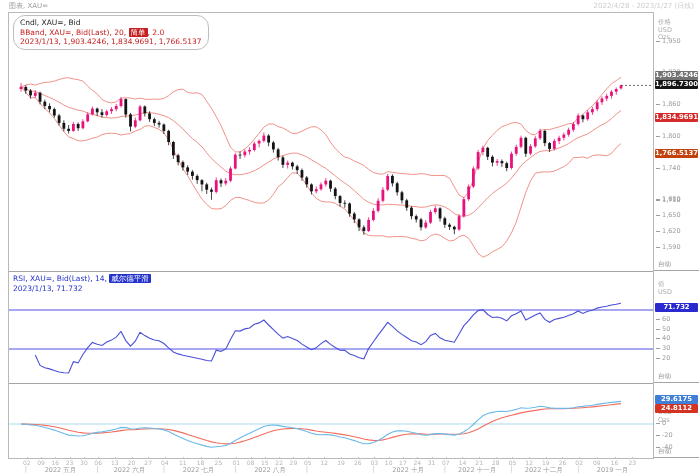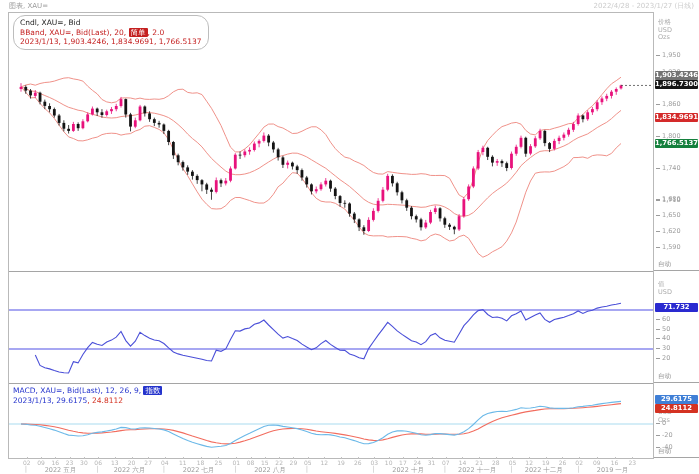--- a/index.html
+++ b/index.html
@@ -324,57 +324,57 @@
         <div class="lg-red">2023/1/13, 1,903.4246, 1,834.9691, 1,766.5137</div>
       </div>
     </div>
 
     <div class="pane" id="pane-rsi">
       <svg id="rsi-svg" width="644" height="111">
           <line x1="0" y1="38" x2="644" y2="38" stroke="#8a8aee" stroke-width="1.4"></line>
           <line x1="0" y1="77" x2="644" y2="77" stroke="#8a8aee" stroke-width="1.4"></line>
           <polyline points="26.3,83.0 31.0,93.4 35.8,95.7 40.6,96.9 45.3,98.6 50.1,100.0 54.9,100.8 59.6,101.0 64.4,89.7 69.1,90.9 73.9,82.5 78.7,75.6 83.4,70.4 88.2,72.2 93.0,73.5 97.7,70.0 102.5,68.1 107.2,65.2 112.0,59.4 116.8,68.6 121.5,74.1 126.3,69.2 131.0,60.2 135.8,63.6 140.6,66.3 145.3,68.0 150.1,68.7 154.9,71.5 159.6,75.8 164.4,80.0 169.1,81.9 173.9,83.2 178.7,84.3 183.4,85.3 188.2,86.3 193.0,87.3 197.7,88.5 202.5,89.0 207.2,78.2 212.0,79.3 216.8,76.9 221.5,67.4 226.3,58.8 231.0,59.1 235.8,56.9 240.6,56.0 245.3,52.3 250.1,50.9 254.9,48.0 259.6,53.0 264.4,57.6 269.1,62.2 273.9,66.1 278.7,64.6 283.4,66.6 288.2,68.5 293.0,72.1 297.7,75.0 302.5,77.7 307.2,75.8 312.0,71.6 316.8,68.5 321.5,72.4 326.3,75.5 331.0,78.2 335.8,78.4 340.6,81.9 345.3,83.6 350.1,85.8 354.9,86.8 359.6,76.6 364.4,69.7 369.1,63.1 373.9,56.8 378.7,50.4 383.4,54.4 388.2,58.9 393.0,62.4 397.7,65.5 402.5,68.7 407.2,69.9 412.0,72.7 416.8,69.7 421.5,63.4 426.3,61.4 431.0,65.8 435.8,68.3 440.6,69.2 445.3,70.2 450.1,62.0 454.9,53.7 459.6,48.7 464.4,42.9 469.1,38.6 473.9,37.6 478.7,42.5 483.4,45.5 488.2,45.0 493.0,46.2 497.7,48.9 502.5,43.8 507.2,41.7 512.0,39.0 516.8,47.9 521.5,45.5 526.3,43.0 531.0,40.9 535.8,47.4 540.6,50.3 545.3,47.5 550.1,46.4 554.9,45.3 559.6,43.6 564.4,41.7 569.1,39.0 573.9,41.5 578.7,39.2 583.4,38.2 588.2,36.1 593.0,35.0 597.7,34.3 602.5,33.0 607.2,32.3 612.0,31.2" fill="none" stroke="#4a4fd8" stroke-width="1.1"></polyline>
         </svg>
+      <div class="legend">
+        <div class="lg-blue"><span>RSI, XAU=, Bid(Last), 14, </span><span class="chip chip-blue">威尔德平滑</span></div>
+        <div class="lg-blue">2023/1/13, 71.732</div>
+      </div>
     </div>
 
     <div class="pane" id="pane-macd">
       <svg id="macd-svg" width="644" height="74">
           <line x1="0" y1="40" x2="644" y2="40" stroke="#aadcf0" stroke-width="1.2"></line>
           <polyline points="12.0,40.0 16.8,40.1 21.5,40.3 26.3,40.5 31.0,40.8 35.8,41.4 40.6,42.0 45.3,42.8 50.1,43.8 54.9,45.0 59.6,46.2 64.4,47.3 69.1,48.2 73.9,48.9 78.7,49.3 83.4,49.3 88.2,49.1 93.0,48.9 97.7,48.5 102.5,48.0 107.2,47.4 112.0,46.6 116.8,46.0 121.5,45.7 126.3,45.6 131.0,45.3 135.8,45.0 140.6,44.8 145.3,44.7 150.1,44.8 154.9,45.0 159.6,45.5 164.4,46.4 169.1,47.6 173.9,48.9 178.7,50.4 183.4,52.0 188.2,53.5 193.0,55.0 197.7,56.5 202.5,57.9 207.2,58.8 212.0,59.5 216.8,59.9 221.5,59.8 226.3,59.2 231.0,58.1 235.8,56.8 240.6,55.3 245.3,53.6 250.1,51.8 254.9,50.0 259.6,48.2 264.4,46.8 269.1,45.7 273.9,45.0 278.7,44.6 283.4,44.5 288.2,44.5 293.0,44.8 297.7,45.3 302.5,46.1 307.2,47.0 312.0,47.7 316.8,48.3 321.5,48.8 326.3,49.4 331.0,50.1 335.8,50.9 340.6,51.7 345.3,52.7 350.1,53.8 354.9,55.0 359.6,55.9 364.4,56.4 369.1,56.5 373.9,55.9 378.7,54.8 383.4,53.4 388.2,52.1 393.0,51.0 397.7,50.3 402.5,49.9 407.2,49.7 412.0,49.9 416.8,50.2 421.5,50.3 426.3,50.1 431.0,50.0 435.8,50.0 440.6,50.2 445.3,50.3 450.1,50.3 454.9,49.8 459.6,48.8 464.4,47.1 469.1,44.9 473.9,42.2 478.7,39.7 483.4,37.4 488.2,35.5 493.0,33.8 497.7,32.5 502.5,31.3 507.2,30.1 512.0,28.9 516.8,27.9 521.5,27.1 526.3,26.4 531.0,25.6 535.8,25.0 540.6,24.8 545.3,24.7 550.1,24.6 554.9,24.6 559.6,24.5 564.4,24.3 569.1,24.0 573.9,23.7 578.7,23.3 583.4,22.9 588.2,22.4 593.0,21.8 597.7,21.3 602.5,20.7 607.2,20.1 612.0,19.6" fill="none" stroke="#f26d5f" stroke-width="1.1"></polyline>
           <polyline points="12.0,40.0 16.8,40.3 21.5,41.0 26.3,41.3 31.0,42.3 35.8,43.5 40.6,44.7 45.3,46.1 50.1,47.8 54.9,49.6 59.6,51.1 64.4,51.5 69.1,52.0 73.9,51.7 78.7,50.7 83.4,49.3 88.2,48.4 93.0,47.9 97.7,47.0 102.5,46.1 107.2,45.0 112.0,43.4 116.8,43.6 121.5,44.7 126.3,45.0 131.0,44.0 135.8,43.7 140.6,44.0 145.3,44.5 150.1,45.0 154.9,45.9 159.6,47.5 164.4,49.9 169.1,52.3 173.9,54.5 178.7,56.5 183.4,58.2 188.2,59.7 193.0,61.1 197.7,62.4 202.5,63.3 207.2,62.7 212.0,62.3 216.8,61.5 221.5,59.5 226.3,56.5 231.0,54.0 235.8,51.5 240.6,49.3 245.3,46.9 250.1,44.7 254.9,42.4 259.6,41.3 264.4,41.0 269.1,41.4 273.9,42.4 278.7,43.0 283.4,43.8 288.2,44.6 293.0,46.0 297.7,47.5 302.5,49.3 307.2,50.4 312.0,50.7 316.8,50.5 321.5,50.9 326.3,51.8 331.0,53.0 335.8,53.8 340.6,55.2 345.3,56.6 350.1,58.3 354.9,59.7 359.6,59.6 364.4,58.5 369.1,56.5 373.9,53.7 378.7,50.2 383.4,47.9 388.2,46.9 393.0,46.7 397.7,47.2 402.5,48.2 407.2,49.3 412.0,50.7 416.8,51.2 421.5,50.6 426.3,49.6 431.0,49.6 435.8,50.1 440.6,50.6 445.3,51.1 450.1,50.1 454.9,47.7 459.6,44.6 464.4,40.5 469.1,35.8 473.9,31.8 478.7,29.5 483.4,28.4 488.2,27.5 493.0,27.2 497.7,27.5 502.5,26.5 507.2,25.4 512.0,23.8 516.8,24.2 521.5,24.0 526.3,23.3 531.0,22.3 535.8,22.8 540.6,23.9 545.3,24.2 550.1,24.4 554.9,24.4 559.6,24.2 564.4,23.7 569.1,22.7 573.9,22.4 578.7,21.8 583.4,21.2 588.2,20.4 593.0,19.6 597.7,19.0 602.5,18.4 607.2,17.9 612.0,17.4" fill="none" stroke="#6cb9e8" stroke-width="1.1"></polyline>
         </svg>
-      <div class="legend">
-        <div class="lg-blue"><span>MACD, XAU=, Bid(Last), 12, 26, 9, </span><span class="chip chip-blue">指数</span></div>
-        <div><span class="lg-blue">2023/1/13, </span><span class="v-blue">29.6175</span><span class="v-red">, </span><span class="v-red">24.8112</span></div>
-      </div>
     </div>
   </div>
 
   <div id="axis-col">
     <div class="axis-block" id="axis-price">
       <div class="units">
         <div>价格</div>
         <div>USD</div>
         <div>Ozs</div>
       </div>
       <div class="auto">自动</div>
-    <div class="tick" style="top: 39px; text-align: right;">1,950</div>
+    <div class="tick" style="top: 25px; text-align: right;">1,950</div>
         <div class="tick" style="top: 56.1px;">1,920</div>
         <div class="tick" style="top: 87.9px;">1,860</div>
         <div class="tick" style="top: 119.7px;">1,800</div>
         <div class="tick" style="top: 151.5px;">1,740</div>
         <div class="tick" style="top: 184px;">1,710</div>
         <div class="tick" style="top: 183.3px;">1,680</div>
         <div class="tick" style="top: 199.2px;">1,650</div>
         <div class="tick" style="top: 215.1px;">1,620</div>
         <div class="tick" style="top: 231px;">1,590</div>
         <div class="badge" style="top: 58.9331px; background: #737373;">1,903.4246</div>
         <div class="badge" style="top: 67.9331px; background: rgb(21, 21, 21);">1,896.7300</div>
         <div class="badge" style="top: 100.666px; background: rgb(212, 42, 42);">1,834.9691</div>
-        <div class="badge" style="top: 127px; background: #15803d;">1,766.5137</div>
+        <div class="badge" style="top: 137px; background: #c2410c;">1,766.5137</div>
       </div>
     <div class="axis-block" id="axis-rsi">
       <div class="units">
         <div>值</div>
         <div>USD</div>
       </div>
       <div class="auto">自动</div>
     <div class="tick" style="top: 43.75px;">60</div>
         <div class="tick" style="top: 53.5px;">50</div>
         <div class="tick" style="top: 63.25px;">40</div>

